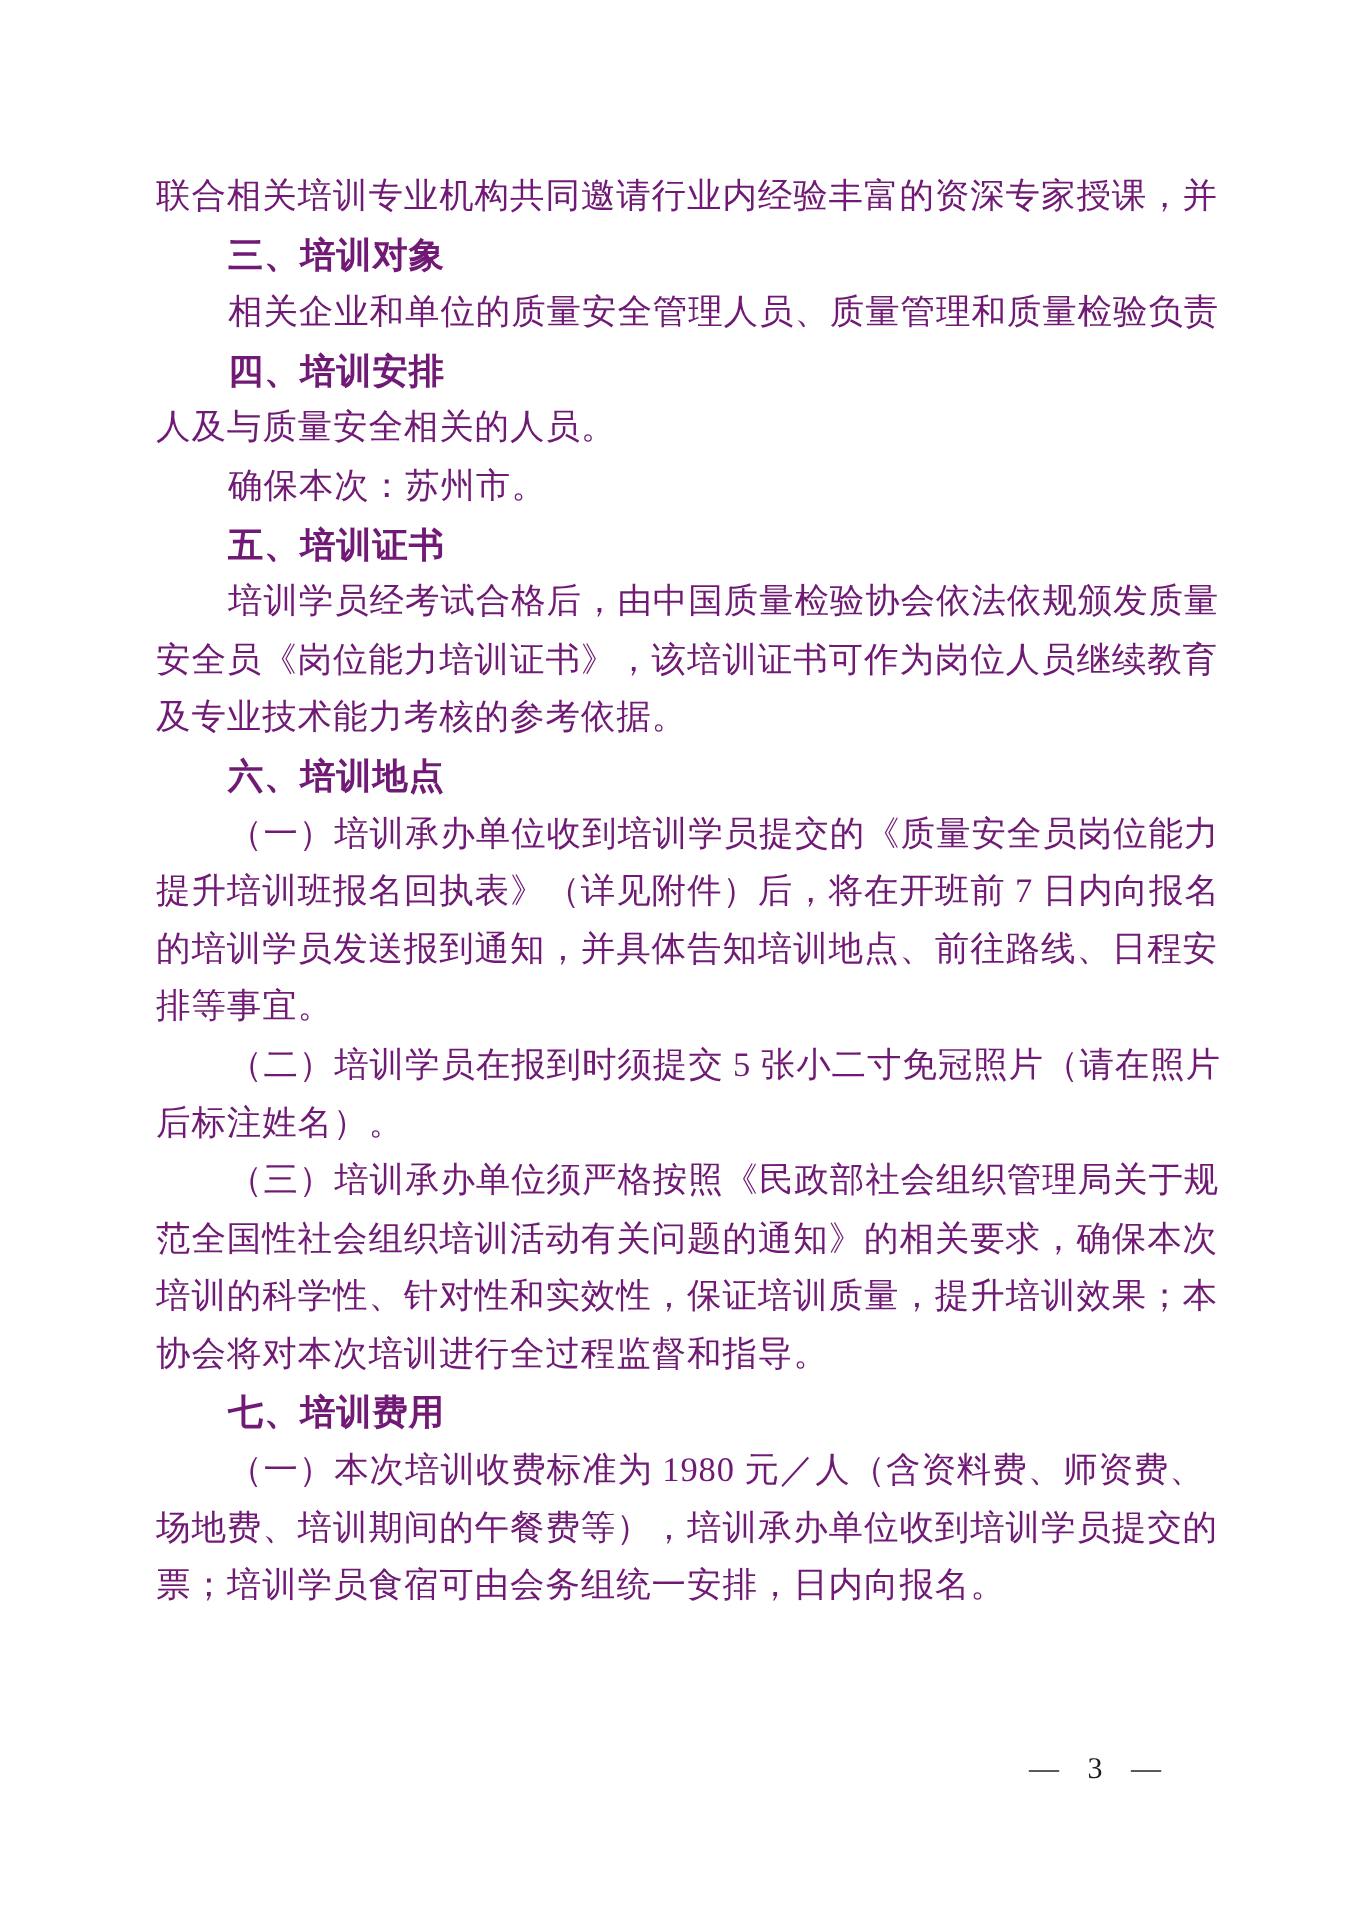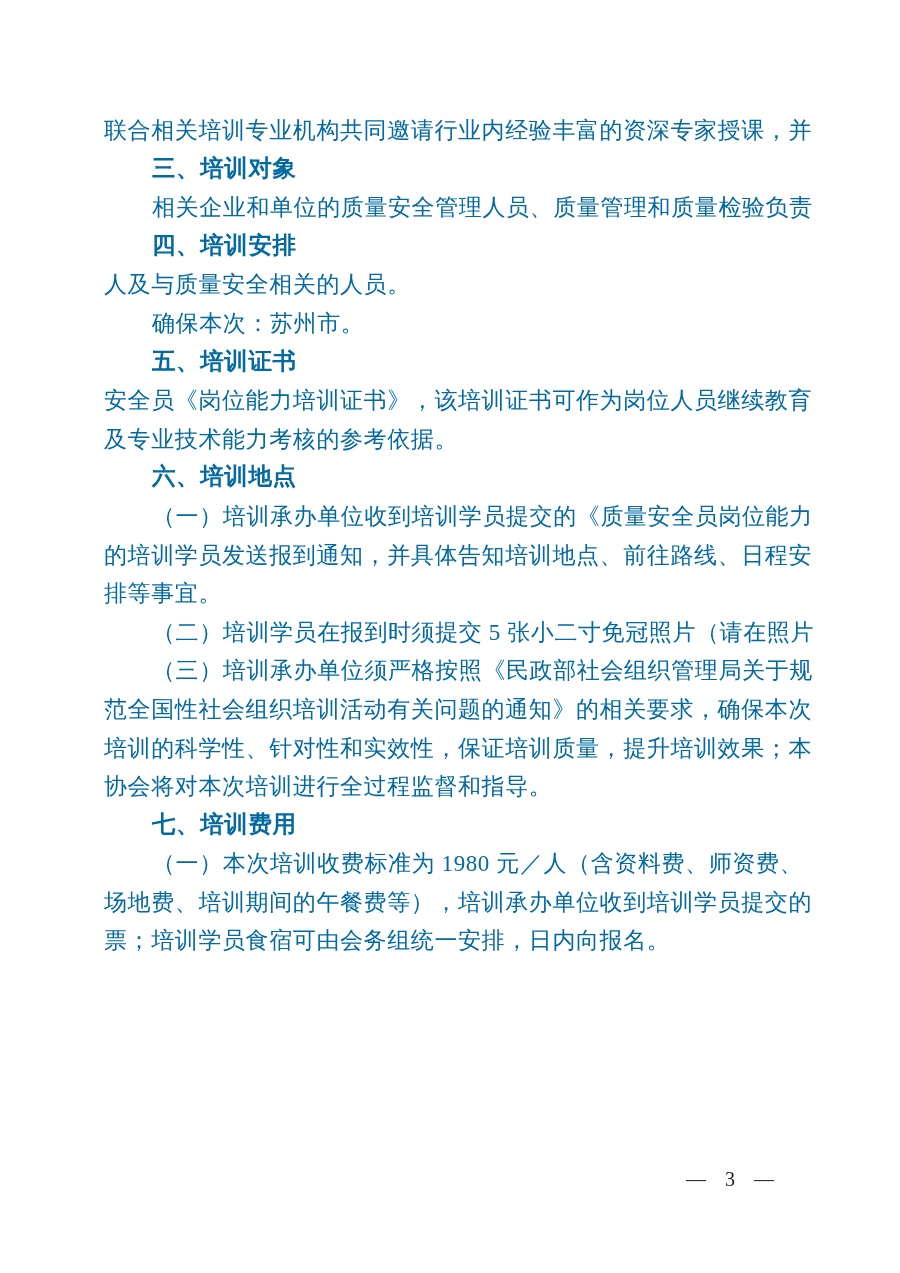--- a/index.html
+++ b/index.html
@@ -18,31 +18,31 @@
   .text-block {
     position: absolute;
     top: 112px;
     left: 104px;
     width: 700px;
   }
   .line {
     height: 38.6px;
     line-height: 38.6px;
     font-size: 23px;
-    color: #0369a1;
+    color: #701a75;
     letter-spacing: 0.6px;
     white-space: nowrap;
     text-align: left;
   }
   .line.indent {
     padding-left: 48px;
   }
   .line.bold {
     font-weight: 700;
-    font-family: Liberation Mono, monospace;
+    font-family: Liberation Sans, sans-serif;
     font-size: 23.5px;
   }
   .footer {
     position: absolute;
     top: 1168px;
     left: 0;
     width: 900px;
     height: 30px;
   }
   .page-number {
@@ -61,27 +61,30 @@
 
 <div class="page">
   <div class="text-block">
       <div class="line">联合相关培训专业机构共同邀请行业内经验丰富的资深专家授课，并</div>
       <div class="line bold indent">三、培训对象</div>
       <div class="line indent">相关企业和单位的质量安全管理人员、质量管理和质量检验负责</div>
       <div class="line bold indent">四、培训安排</div>
       <div class="line">人及与质量安全相关的人员。</div>
       <div class="line indent">确保本次：苏州市。</div>
       <div class="line bold indent">五、培训证书</div>
+      <div class="line indent">培训学员经考试合格后，由中国质量检验协会依法依规颁发质量</div>
       <div class="line">安全员《岗位能力培训证书》，该培训证书可作为岗位人员继续教育</div>
       <div class="line">及专业技术能力考核的参考依据。</div>
       <div class="line bold indent">六、培训地点</div>
       <div class="line indent">（一）培训承办单位收到培训学员提交的《质量安全员岗位能力</div>
+      <div class="line">提升培训班报名回执表》（详见附件）后，将在开班前 7 日内向报名</div>
       <div class="line">的培训学员发送报到通知，并具体告知培训地点、前往路线、日程安</div>
       <div class="line">排等事宜。</div>
       <div class="line indent">（二）培训学员在报到时须提交 5 张小二寸免冠照片（请在照片</div>
+      <div class="line">后标注姓名）。</div>
       <div class="line indent">（三）培训承办单位须严格按照《民政部社会组织管理局关于规</div>
       <div class="line">范全国性社会组织培训活动有关问题的通知》的相关要求，确保本次</div>
       <div class="line">培训的科学性、针对性和实效性，保证培训质量，提升培训效果；本</div>
       <div class="line">协会将对本次培训进行全过程监督和指导。</div>
       <div class="line bold indent">七、培训费用</div>
       <div class="line indent">（一）本次培训收费标准为 1980 元／人（含资料费、师资费、</div>
       <div class="line">场地费、培训期间的午餐费等），培训承办单位收到培训学员提交的</div>
       <div class="line">票；培训学员食宿可由会务组统一安排，日内向报名。</div>
     </div>
   <div class="footer">

